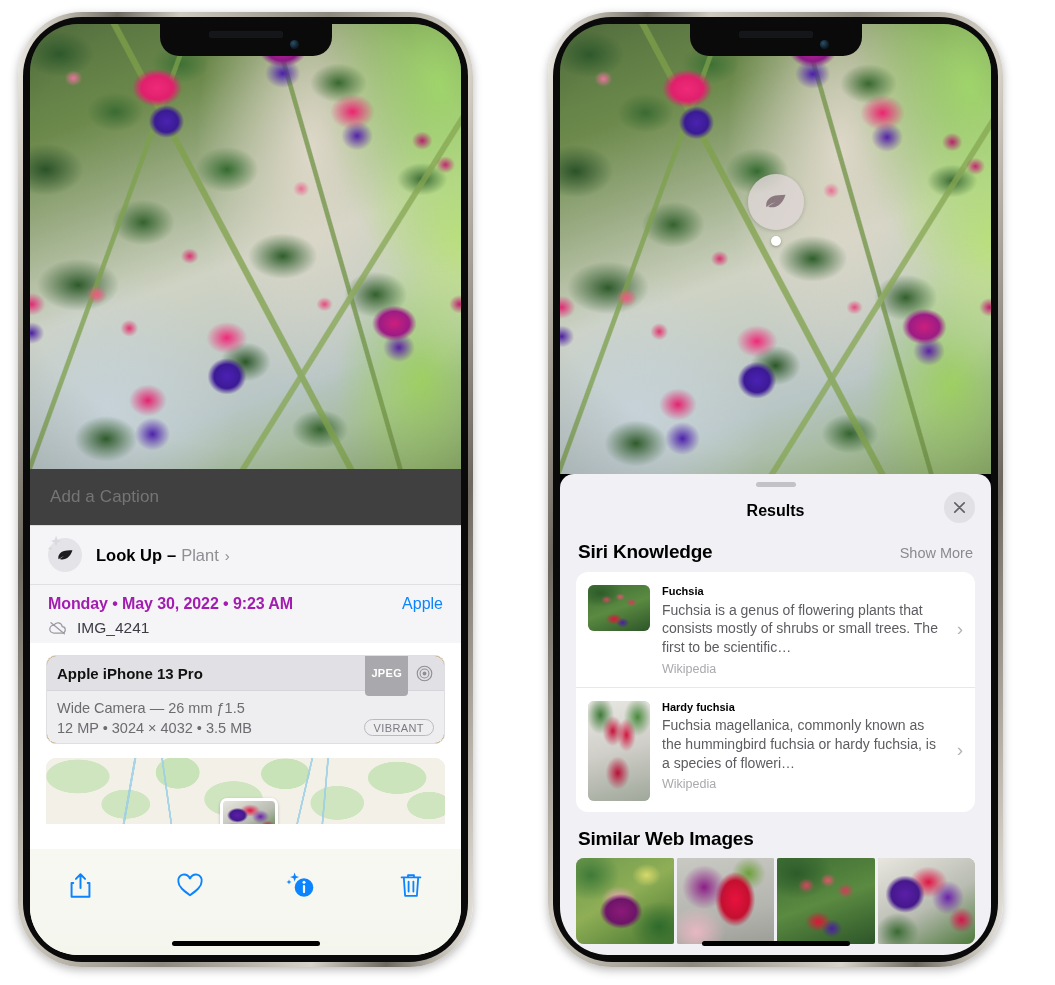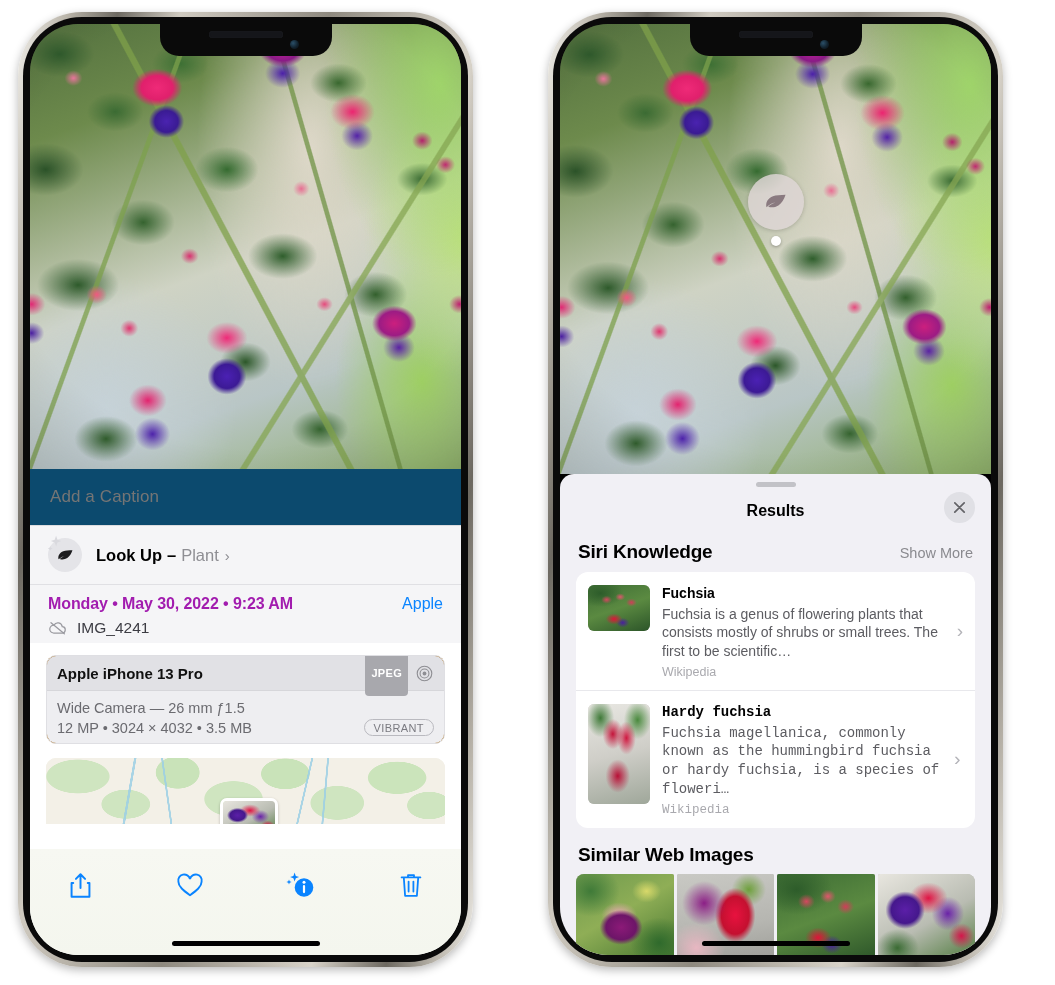--- a/index.html
+++ b/index.html
@@ -134,21 +134,21 @@
     border-radius:50%;background:#ffffff;z-index:20;box-shadow:0 1px 3px rgba(0,0,0,.3);
   }
 
   
   .sheet{
     position:absolute;left:0;right:0;top:445px;bottom:0;background:#ffffff;z-index:10;
     display:flex;flex-direction:column;
   }
   .caption-row{
     height:56px;display:flex;align-items:center;padding:0 18px;
-    background:#0c4a6e;border-bottom:.5px solid #dcdcdf;
+    background:#404040;border-bottom:.5px solid #dcdcdf;
   }
   .caption-ph{font-size:17px;color:#a9a9ad;letter-spacing:.1px;}
 
   .lookup-band{background:#f5f5f7;padding:0 18px;}
   .lookup-row{height:58px;display:flex;align-items:center;position:relative;}
   .sparkle{position:absolute;left:-2px;top:8px;width:22px;height:22px;color:#d9d9de;}
   .leaf-circ{
     width:34px;height:34px;border-radius:50%;background:#e4e4e8;
     display:flex;align-items:center;justify-content:center;flex:0 0 auto;
   }
@@ -259,26 +259,26 @@
   .close-btn{
     position:absolute;right:16px;top:5px;width:31px;height:31px;border-radius:50%;
     background:#e0e0e5;display:flex;align-items:center;justify-content:center;color:#636367;
   }
   .sec-head{display:flex;align-items:baseline;justify-content:space-between;padding:6px 18px 9px;}
   .sec-title{font-size:19px;font-weight:700;color:#000;letter-spacing:-.2px;}
   .sec-more{font-size:14.5px;color:#8a8a8f;}
 
   .know-card{margin:0 16px;background:#fff;border-radius:12px;overflow:hidden;}
   .know-row{display:flex;align-items:flex-start;padding:13px 12px 11px;gap:12px;position:relative;}
-  .know-row + .know-row{border-top:.5px solid #e8e8ec;font-family:Liberation Mono, monospace;}
+  .know-row + .know-row{border-top:.5px solid #e8e8ec;}
   .thumb{width:62px;flex:0 0 62px;border-radius:6px;overflow:hidden;position:relative;background:#c9c9c2;}
   .thumb.t1{height:46px;}
   .thumb.t2{height:100px;}
   .know-txt{flex:1;min-width:0;padding-right:18px;}
-  .know-title{font-size:14px;font-weight:700;color:#000;line-height:1.25;}
+  .know-title{font-size:11px;font-weight:700;color:#000;line-height:1.25;}
   .know-desc{font-size:14px;color:#5c5c61;line-height:1.33;margin-top:2px;}
   .know-src{font-size:12.5px;color:#a9a9ae;margin-top:5px;}
   .know-chev{position:absolute;right:12px;top:50%;transform:translateY(-50%);color:#b4b4b9;font-size:19px;}
 
   .sec2{padding:16px 18px 8px;}
   .webgrid{display:flex;gap:3px;padding:0 16px;}
   .webgrid .wi{flex:1;height:86px;border-radius:2px;overflow:hidden;position:relative;background:#b9b9b2;}
   .webgrid .wi:first-child{border-radius:8px 2px 2px 8px;}
   .webgrid .wi:last-child{border-radius:2px 8px 8px 2px;}
 

